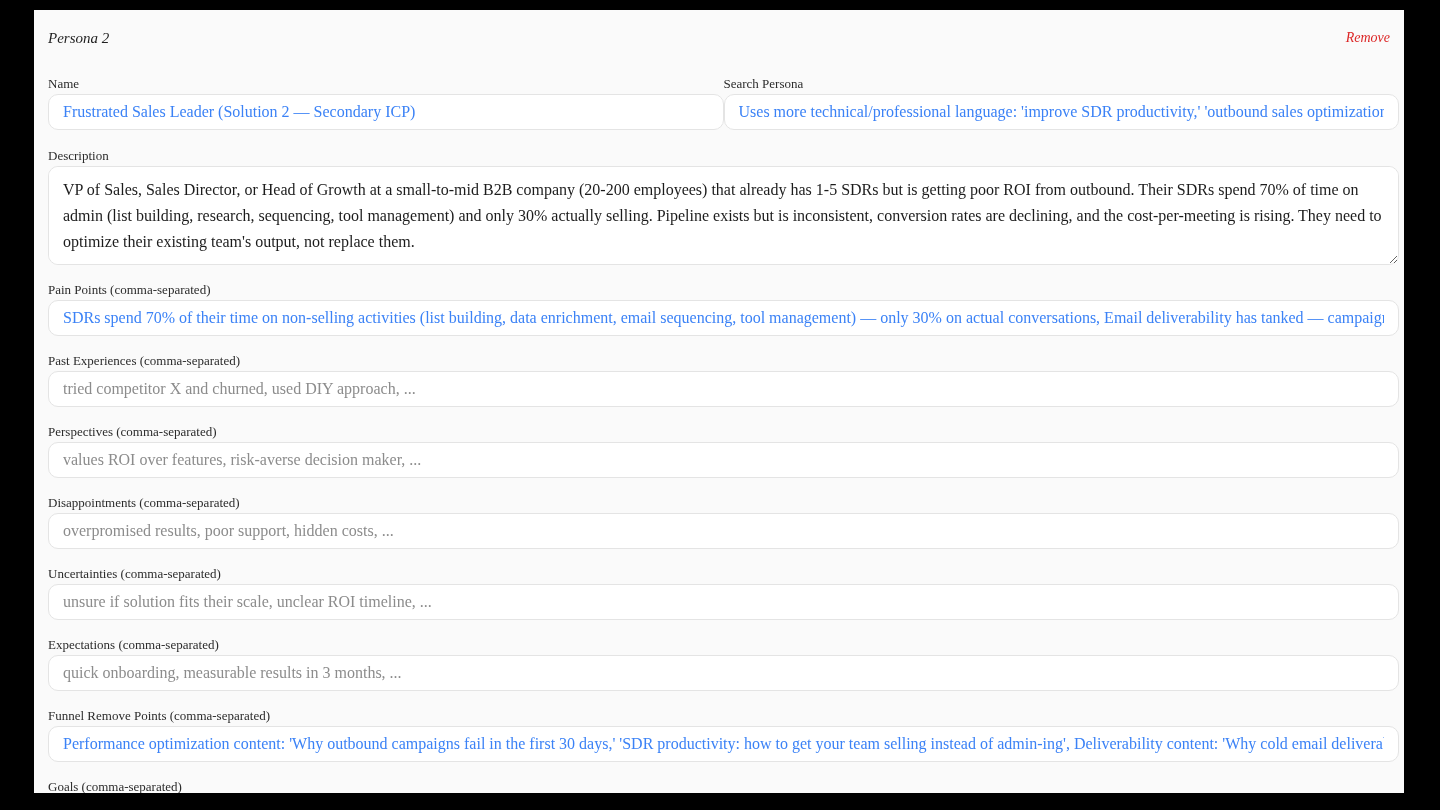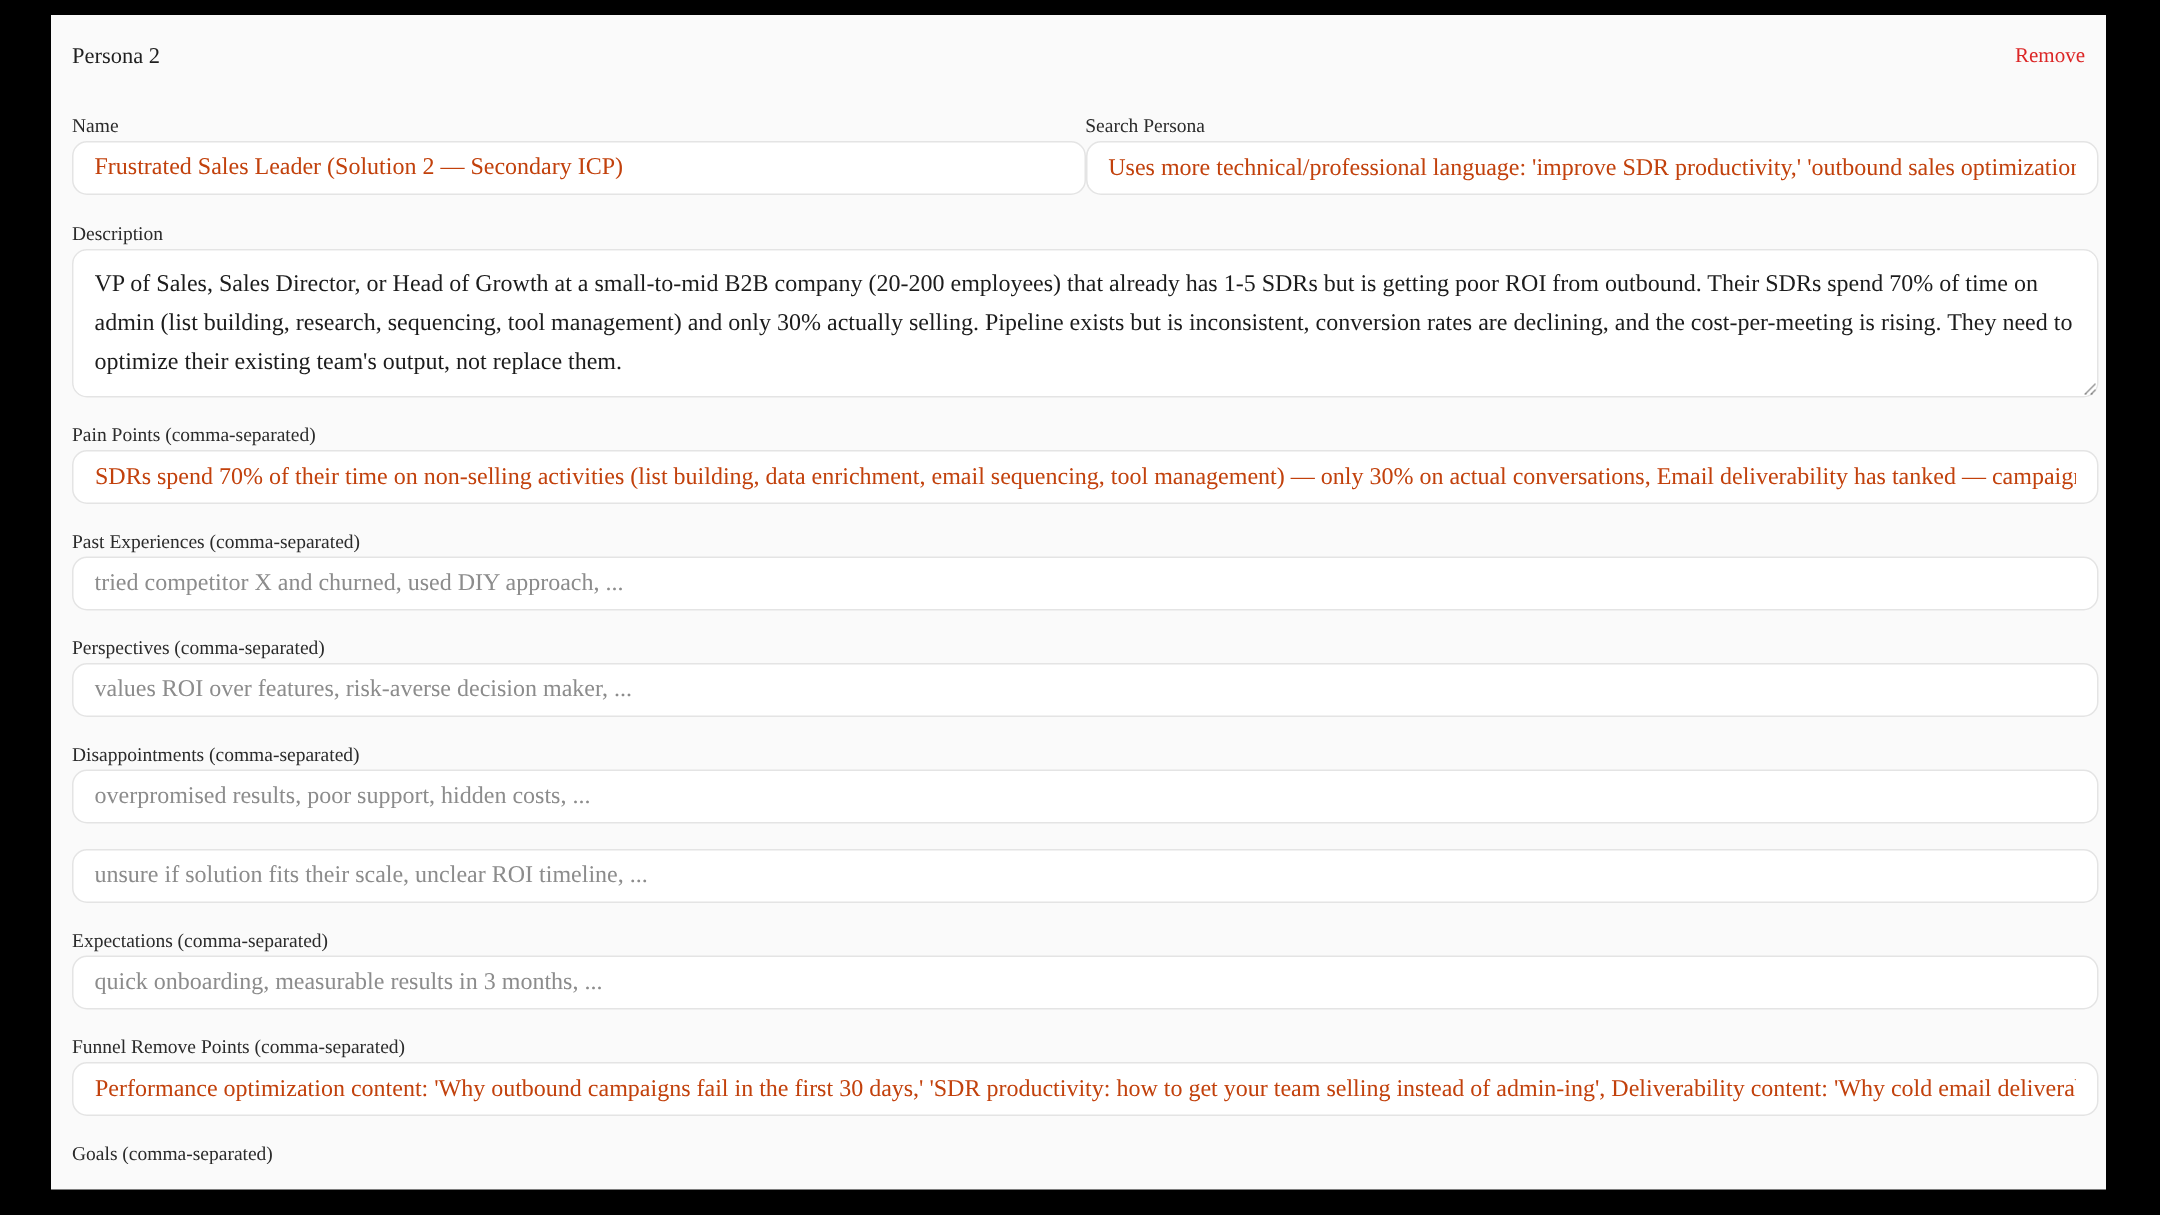--- a/index.html
+++ b/index.html
@@ -16,20 +16,21 @@
     background: #fafafa;
     padding: 18px 5px 0 14px;
     overflow: hidden;
   }
   .card-header {
     display: flex;
     justify-content: space-between;
     align-items: flex-end;
     margin-bottom: 28px;
     padding-right: 9px;
+    font-style: italic;
   }
   .card-title {
     font-size: 15px;
     line-height: 20px;
     color: #1f1f1f;
   }
   .remove-link {
     font-size: 14px;
     line-height: 20px;
     color: #dc2626;
@@ -52,21 +53,21 @@
   .text-input {
     display: block;
     width: 100%;
     height: 36px;
     background: #ffffff;
     border: 1px solid #e4e4e4;
     border-radius: 10px;
     padding: 0 14px;
     font-family: "Liberation Serif", "DejaVu Serif", serif;
     font-size: 16px;
-    color: #c2410c;
+    color: #3b82f6;
     outline: none;
   }
   .text-input::placeholder { color: #8c8c8c; opacity: 1; }
   .textarea-input {
     display: block;
     width: 100%;
     height: 99px;
     background: #ffffff;
     border: 1px solid #e4e4e4;
     border-radius: 10px;
@@ -120,20 +121,21 @@
     <label class="field-label">Perspectives (comma-separated)</label>
     <input class="text-input" type="text" placeholder="values ROI over features, risk-averse decision maker, ..." style="">
   </div>
 
   <div class="field">
     <label class="field-label">Disappointments (comma-separated)</label>
     <input class="text-input" type="text" placeholder="overpromised results, poor support, hidden costs, ..." style="">
   </div>
 
   <div class="field">
+    <label class="field-label">Uncertainties (comma-separated)</label>
     <input class="text-input" type="text" placeholder="unsure if solution fits their scale, unclear ROI timeline, ..." style="">
   </div>
 
   <div class="field">
     <label class="field-label">Expectations (comma-separated)</label>
     <input class="text-input" type="text" placeholder="quick onboarding, measurable results in 3 months, ..." style="">
   </div>
 
   <div class="field">
     <label class="field-label">Funnel Remove Points (comma-separated)</label>

